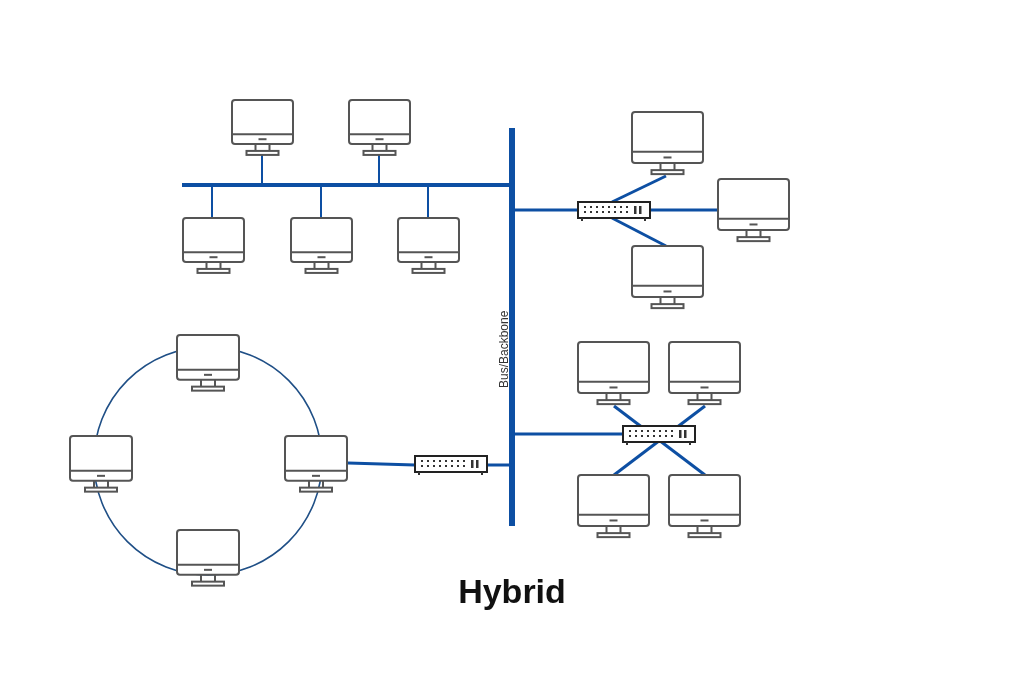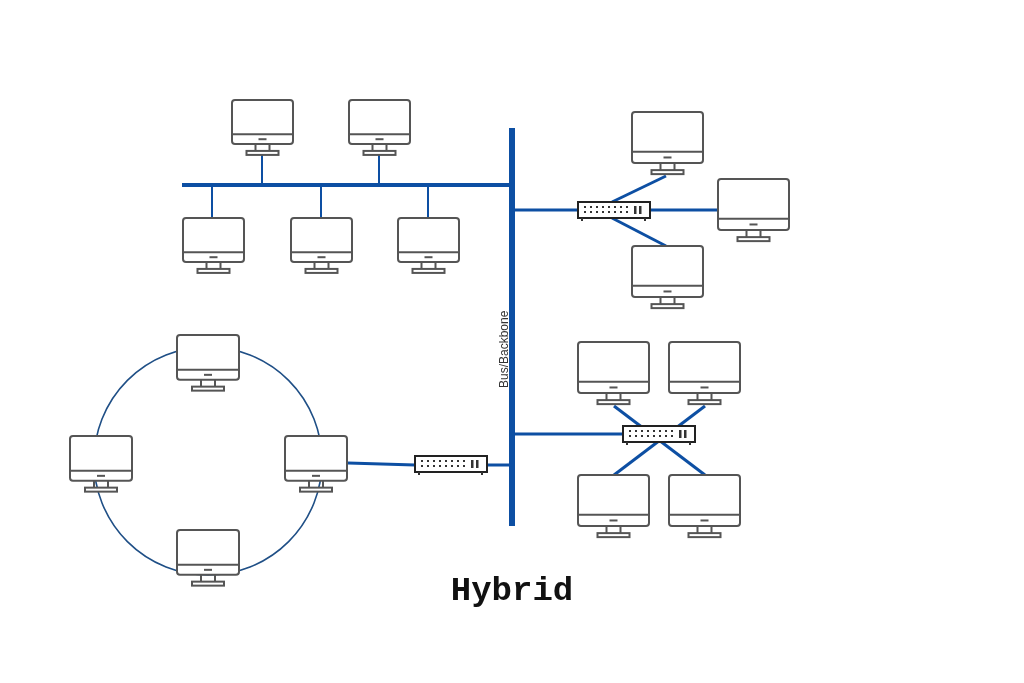--- a/index.html
+++ b/index.html
@@ -1,18 +1,18 @@
 <!DOCTYPE html>
 <html><head>
 <meta charset="utf-8">
 <style>
   html, body { margin: 0; padding: 0; background: #ffffff; }
   body { width: 1024px; height: 683px; position: relative; overflow: hidden; font-family: "Liberation Sans", sans-serif; }
   #diagram { position: absolute; left: 0; top: 0; }
-  .title { position: absolute; left: 0; width: 1024px; top: 572px; text-align: center; font-family: Liberation Mono, monospace; font-weight: bold; font-size: 34px; color: #111111; }
+  .title { position: absolute; left: 0; width: 1024px; top: 572px; text-align: center; font-family: Liberation Sans, sans-serif; font-weight: bold; font-size: 34px; color: #111111; }
   .bb-label { font-family: "Liberation Sans", sans-serif; font-size: 12px; fill: #333333; }
 </style>
 </head>
 <body>
 
 <svg id="diagram" width="1024" height="683" viewBox="0 0 1024 683">
   <g id="links">
       <line x1="512" y1="128" x2="512" y2="526" stroke="#0d4fa3" stroke-width="6" stroke-linecap="butt"></line>
       <line x1="182" y1="185" x2="512" y2="185" stroke="#0d4fa3" stroke-width="4" stroke-linecap="butt"></line>
       <line x1="262" y1="153" x2="262" y2="185" stroke="#0d4fa3" stroke-width="2" stroke-linecap="butt"></line>

